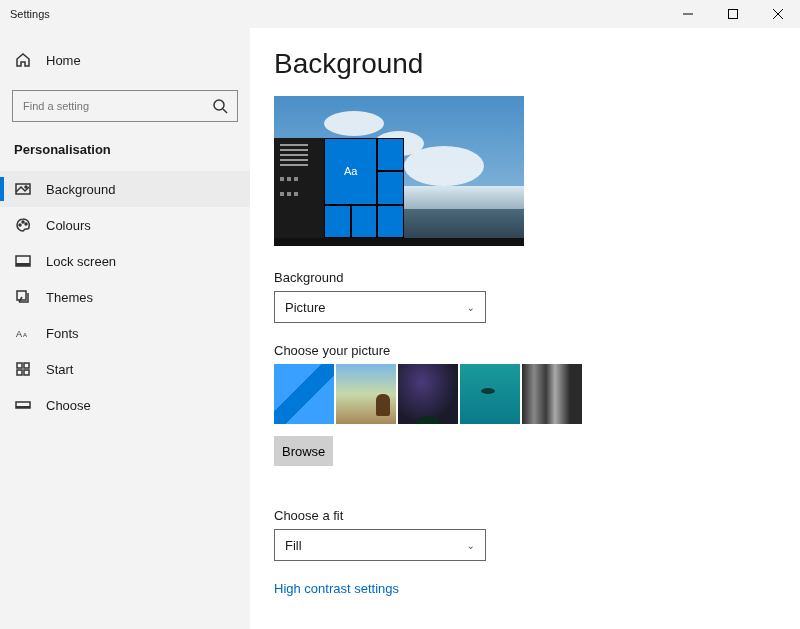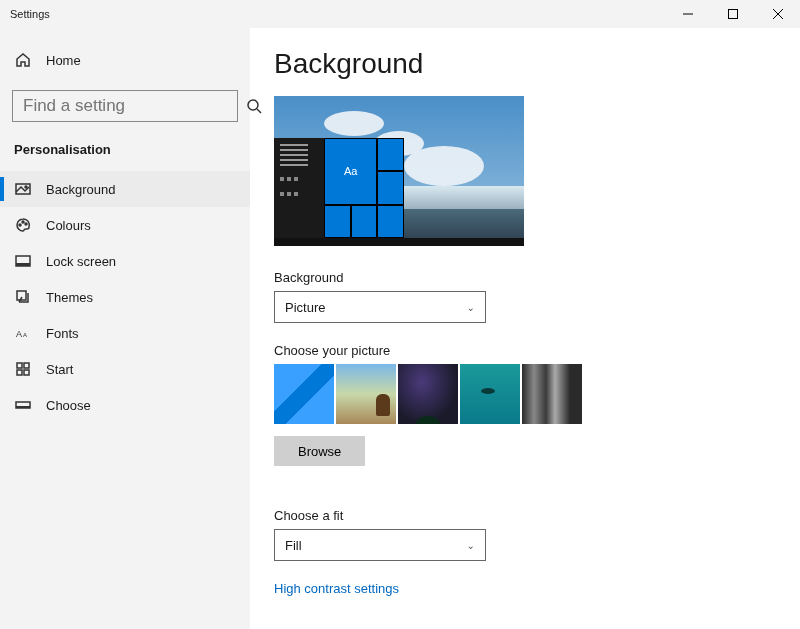--- a/index.html
+++ b/index.html
@@ -59,21 +59,21 @@
     margin: 4px 12px 14px 12px;
     height: 32px;
     border: 1px solid #888;
     background: #fff0;
     display: flex; align-items: center;
     padding: 0 8px;
   }
   .search-box input {
     flex: 1;
     border: none; background: transparent; outline: none;
-    font-size: 17px;
+    font-size: 11px;
     color: #666;
   }
   .section-header {
     font-size: 13px;
     font-weight: 600;
     padding: 6px 14px 14px 14px;
   }
   .sidebar-item { position: relative; }
   .sidebar-item.active::before {
     content: "";
@@ -177,21 +177,21 @@
   .t2 { background: linear-gradient(#7ab8e8 0%, #c8d8a8 50%, #a88858 100%); position:relative; }
   .t2::after { content:""; position:absolute; right:6px; bottom:8px; width:14px; height:22px; background:#5a3a1a; border-radius:6px 6px 2px 2px; }
   .t3 { background: radial-gradient(ellipse at 40% 30%, #4a3a7a 0%, #1a1a2a 70%); position:relative;}
   .t3::after { content:""; position:absolute; left:30%; right:30%; bottom:0; height:8px; background:#0a2a1a; border-radius:50% 50% 0 0/100% 100% 0 0;}
   .t4 { background: linear-gradient(#1a9a9a, #0a7a8a); position:relative;}
   .t4::after{content:""; position:absolute; left:35%; top:40%; width:14px; height:6px; background:#083a3a; border-radius:50%;}
   .t5 { background: linear-gradient(90deg, #2a2a2a 0%, #888 20%, #3a3a3a 40%, #aaa 55%, #2a2a2a 80%); }
   .browse-btn {
     display: inline-flex; align-items: center; justify-content: center;
     height: 30px;
-    padding: 0 24px;
+    padding: 0 8px;
     background: #cfcfcf;
     border: none;
     font-size: 13px;
     cursor: pointer;
     margin-bottom: 22px;
   }
   .related h2 {
     font-size: 18px; font-weight: 400;
     margin: 24px 0 8px 0;
   }

